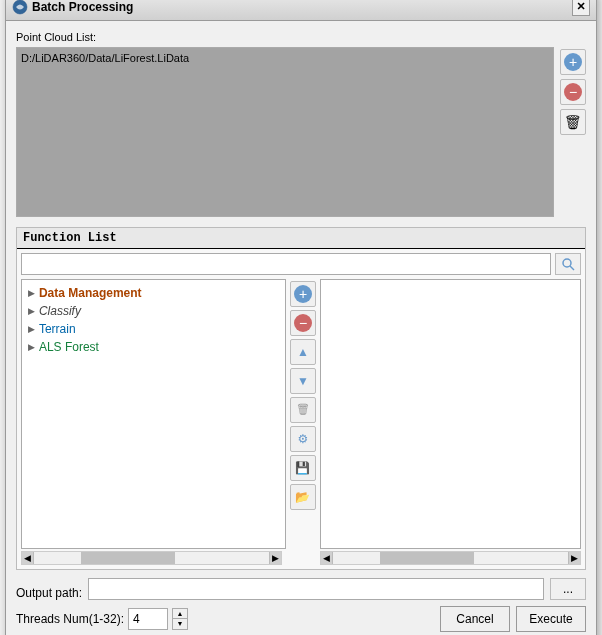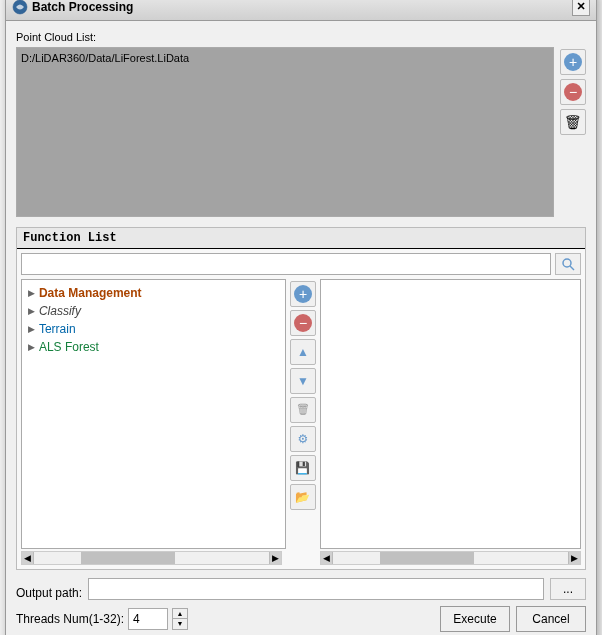--- a/index.html
+++ b/index.html
@@ -423,19 +423,19 @@
     <div class="threads-row">
       <div class="threads-left">
         <span class="threads-label">Threads Num(1-32):</span>
         <input class="threads-input" type="text" value="4" style="">
         <div class="spin-buttons">
           <button class="spin-up">▲</button>
           <button class="spin-down">▼</button>
         </div>
       </div>
       <div class="action-buttons">
+        <button class="action-btn">Cancel</button>
         <button class="action-btn">Execute</button>
-        <button class="action-btn">Cancel</button>
       </div>
     </div>
 
   </div>
 </div>
 
 </body></html>

